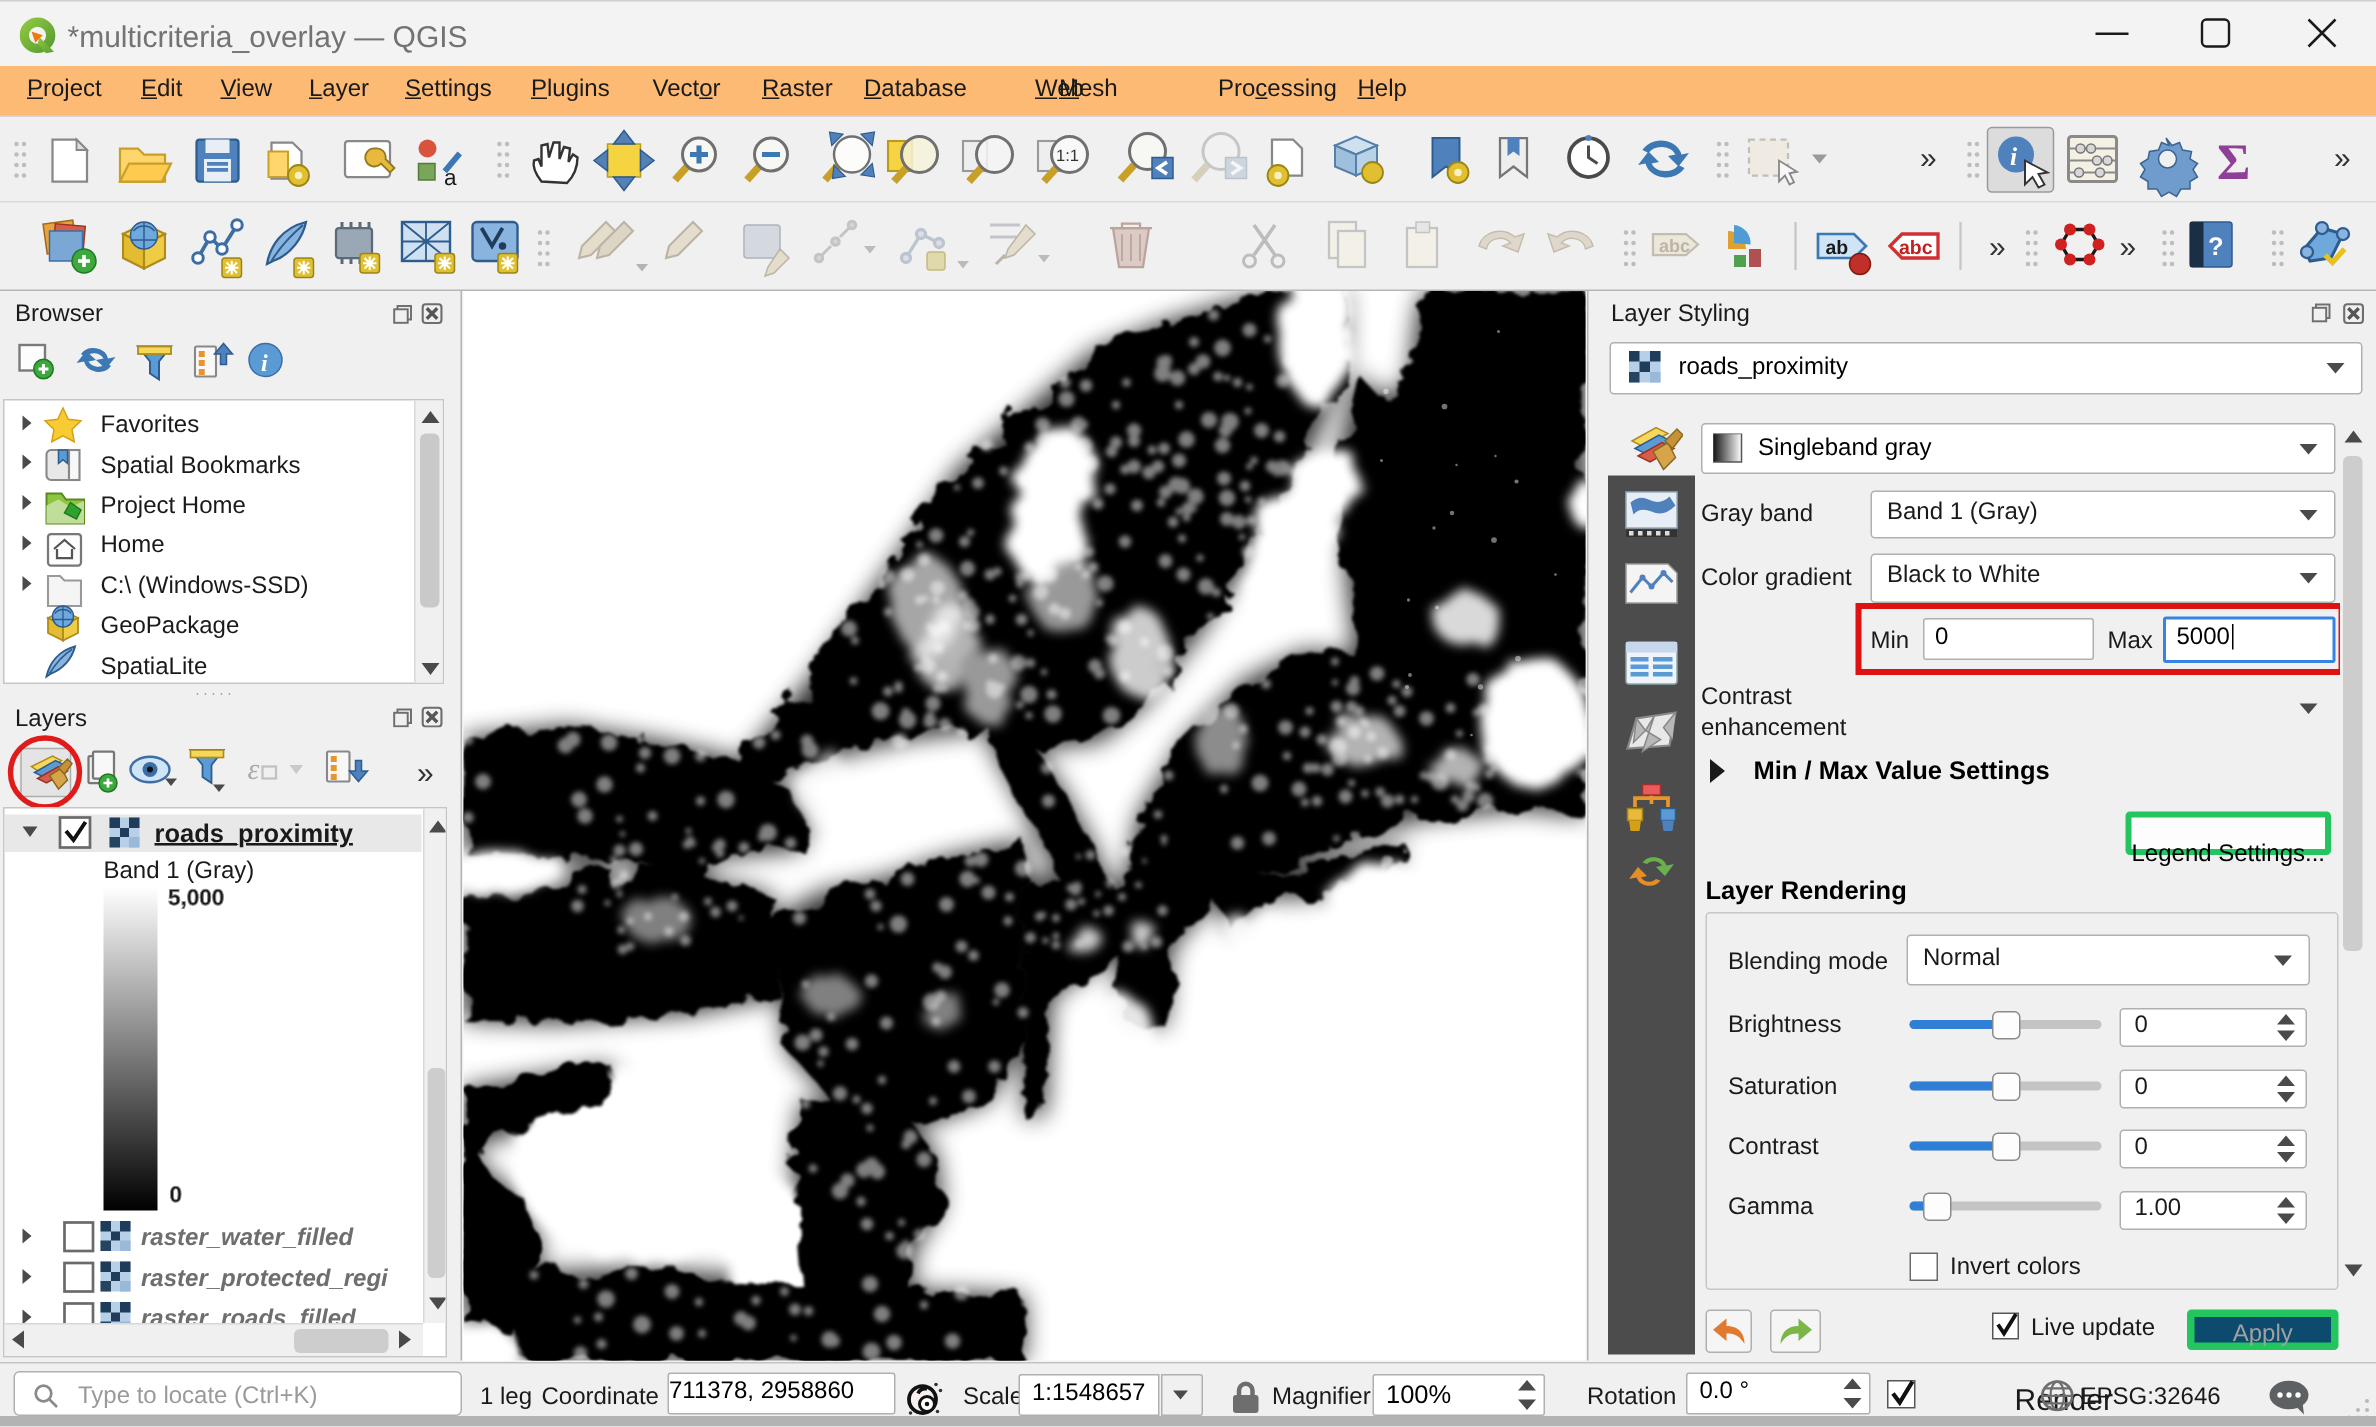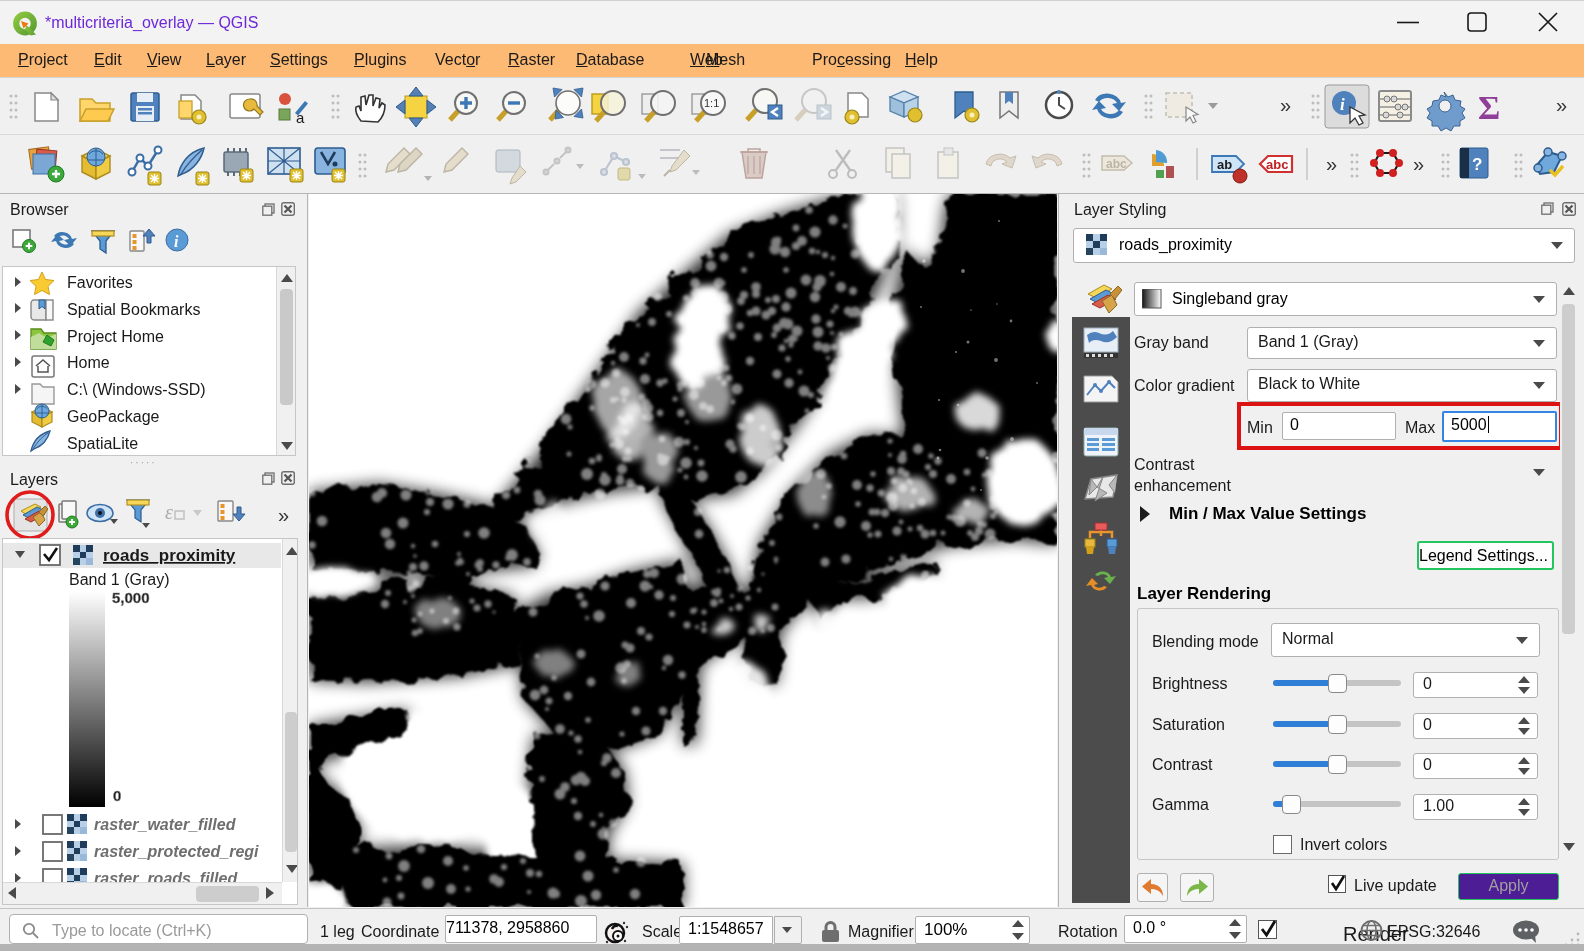--- a/index.html
+++ b/index.html
@@ -1,18 +1,18 @@
 <!DOCTYPE html>
 <html><head><meta charset="utf-8">
 <style>
 *{box-sizing:border-box;margin:0;padding:0}
 html,body{width:1584px;height:951px;font-family:"Liberation Sans",sans-serif;background:#f0f0f0;overflow:hidden;position:relative}
 .abs{position:absolute}
 #titlebar{left:0;top:0;width:1584px;height:44px;background:#f3f3f3;border-top:1px solid #d0d0d0}
-#title-text{left:45px;top:13px;font-size:16px;color:#6d28d9}
+#title-text{left:45px;top:13px;font-size:20px;color:#737373}
 #menubar{left:0;top:44px;width:1584px;height:34px;background:#fdba74;border-bottom:1px solid #d5d5d5}
 .menu-item{position:absolute;top:7px;font-size:16px;color:#1a1a1a}
 #tb1{left:0;top:79px;width:1584px;height:56px;background:#f0f0f0;border-bottom:1px solid #d9d9d9}
 #tb2{left:0;top:136px;width:1584px;height:58px;background:#f0f0f0;border-bottom:1px solid #b6b6b6}
 #leftpanel{left:0;top:194px;width:308px;height:713px;background:#f0f0f0;border-right:1px solid #b4b4b4}
 #canvas{left:309px;top:194px;width:748px;height:713px;background:#fff}
 #rightpanel{left:1058px;top:194px;width:526px;height:713px;background:#f0f0f0}
 #statusbar{left:0;top:908px;width:1584px;height:36px;background:#f0f0f0;border-top:1px solid #c3c3c3}
 #bottomstrip{left:0;top:944px;width:1584px;height:7px;background:#b3b3b3}
 .ptitle{font-size:16px;color:#1a1a1a}
@@ -1327,21 +1327,21 @@
 <div class="abs" style="left:178px;top:208px;width:326px;height:48px;border:4px solid #dd1212"></div>
 <div class="lbl" style="left:188px;top:225px">Min</div>
 <div class="abs" style="left:223px;top:218px;width:114px;height:28px;background:#fff;border:1px solid #b0b0b0;border-radius:2px;font-size:16px;padding:3px 0 0 7px">0</div>
 <div class="lbl" style="left:346px;top:225px">Max</div>
 <div class="abs" style="left:383px;top:217px;width:115px;height:31px;background:#fff;border:2px solid #3584e4;border-radius:2px;font-size:16px;padding:3px 0 0 7px">5000<span style="border-left:1.5px solid #000;margin-left:1px">​</span></div>
 <div class="lbl" style="left:75px;top:262px">Contrast</div>
 <div class="lbl" style="left:75px;top:283px">enhancement</div>
 <div class="carrow" style="left:474px;top:275px"></div>
 <div class="sarrow" style="left:81px;top:312px;border-top:8px solid transparent;border-bottom:8px solid transparent;border-left:10px solid #1a1a1a"></div>
 <div class="abs" style="left:110px;top:310px;font-size:17px;font-weight:bold">Min / Max Value Settings</div>
-<div class="abs" style="left:358px;top:347px;width:137px;height:29px;background:#fdfdfd;border:2px solid #22c55e;border-radius:3px;font-size:16px;padding-top:4px">Legend Settings...</div>
+<div class="abs" style="left:358px;top:347px;width:137px;height:29px;background:#fdfdfd;border:4px solid #22c55e;border-radius:3px;font-size:16px;padding-top:16px">Legend Settings...</div>
 <div class="abs" style="left:78px;top:390px;font-size:17px;font-weight:bold">Layer Rendering</div>
 <div class="abs" style="left:78px;top:414px;width:422px;height:252px;border:1px solid #c6c6c6;border-radius:3px"></div>
 <div class="lbl" style="left:93px;top:439px">Blending mode</div>
 <div class="combo" style="left:212px;top:429px;width:269px;height:34px">
       <span style="position:absolute;left:10px;top:6px">Normal</span>
     </div>
 <div class="carrow" style="left:457px;top:443px"></div>
 <div class="lbl" style="left:93px;top:481px">Brightness</div>
 <div class="abs" style="left:214px;top:486px;width:128px;height:6px;background:#c4c4c4;border-radius:3px"></div>
 <div class="abs" style="left:214px;top:486px;width:60px;height:6px;background:#2f7fd6;border-radius:3px"></div>
@@ -1386,21 +1386,21 @@
     </svg>
 <div class="abs" style="left:121px;top:679px;width:34px;height:29px;background:#f5f5f5;border:1px solid #b0b0b0;border-radius:3px"></div>
 <svg class="abs" style="left:126px;top:683px" width="24" height="20" viewBox="0 0 24 20">
       <path d="M14 2 v5 c-8 0 -12 5 -12 12 c3 -5 6 -7 12 -7 v5 l9 -7.5 z" fill="#7ab648"></path>
     </svg>
 <div class="abs" style="left:269px;top:681px;width:18px;height:18px;background:#fff;border:1.5px solid #555"></div>
 <svg class="abs" style="left:271px;top:680px" width="16" height="18" viewBox="0 0 16 18">
       <path d="M2 9 l4 6 8 -13" stroke="#111" stroke-width="2.6" fill="none"></path>
     </svg>
 <div class="lbl" style="left:295px;top:683px">Live update</div>
-<div class="abs" style="left:399px;top:679px;width:101px;height:27px;background:#4c1d95;border:1px solid #22c55e;border-radius:3px;font-size:16px;color:#a0a0a0;text-align:center;padding-top:3px">Apply</div>
+<div class="abs" style="left:399px;top:679px;width:101px;height:27px;background:#0c4a6e;border:5px solid #22c55e;border-radius:3px;font-size:16px;color:#a0a0a0;text-align:center;padding-top:3px">Apply</div>
 <div class="abs scroll" style="left:501px;top:88px;width:19px;height:576px">
 <div class="sarrow" style="left:3px;top:5px;border-left:6px solid transparent;border-right:6px solid transparent;border-bottom:8px solid #4a4a4a"></div>
 <div class="thumb" style="left:2px;top:22px;width:13px;height:330px"></div>
 <div class="sarrow" style="left:3px;top:561px;border-left:6px solid transparent;border-right:6px solid transparent;border-top:8px solid #4a4a4a"></div>
 </div>
 </div>
 <div id="statusbar" class="abs">
 <div class="abs" style="left:9px;top:5px;width:299px;height:30px;background:#fff;border:1px solid #b0b0b0;border-radius:4px"></div>
 <svg class="abs" style="left:22px;top:13px" width="18" height="18" viewBox="0 0 18 18">
       <circle cx="7" cy="7" r="5.2" fill="none" stroke="#8a8a8a" stroke-width="1.8"></circle>

